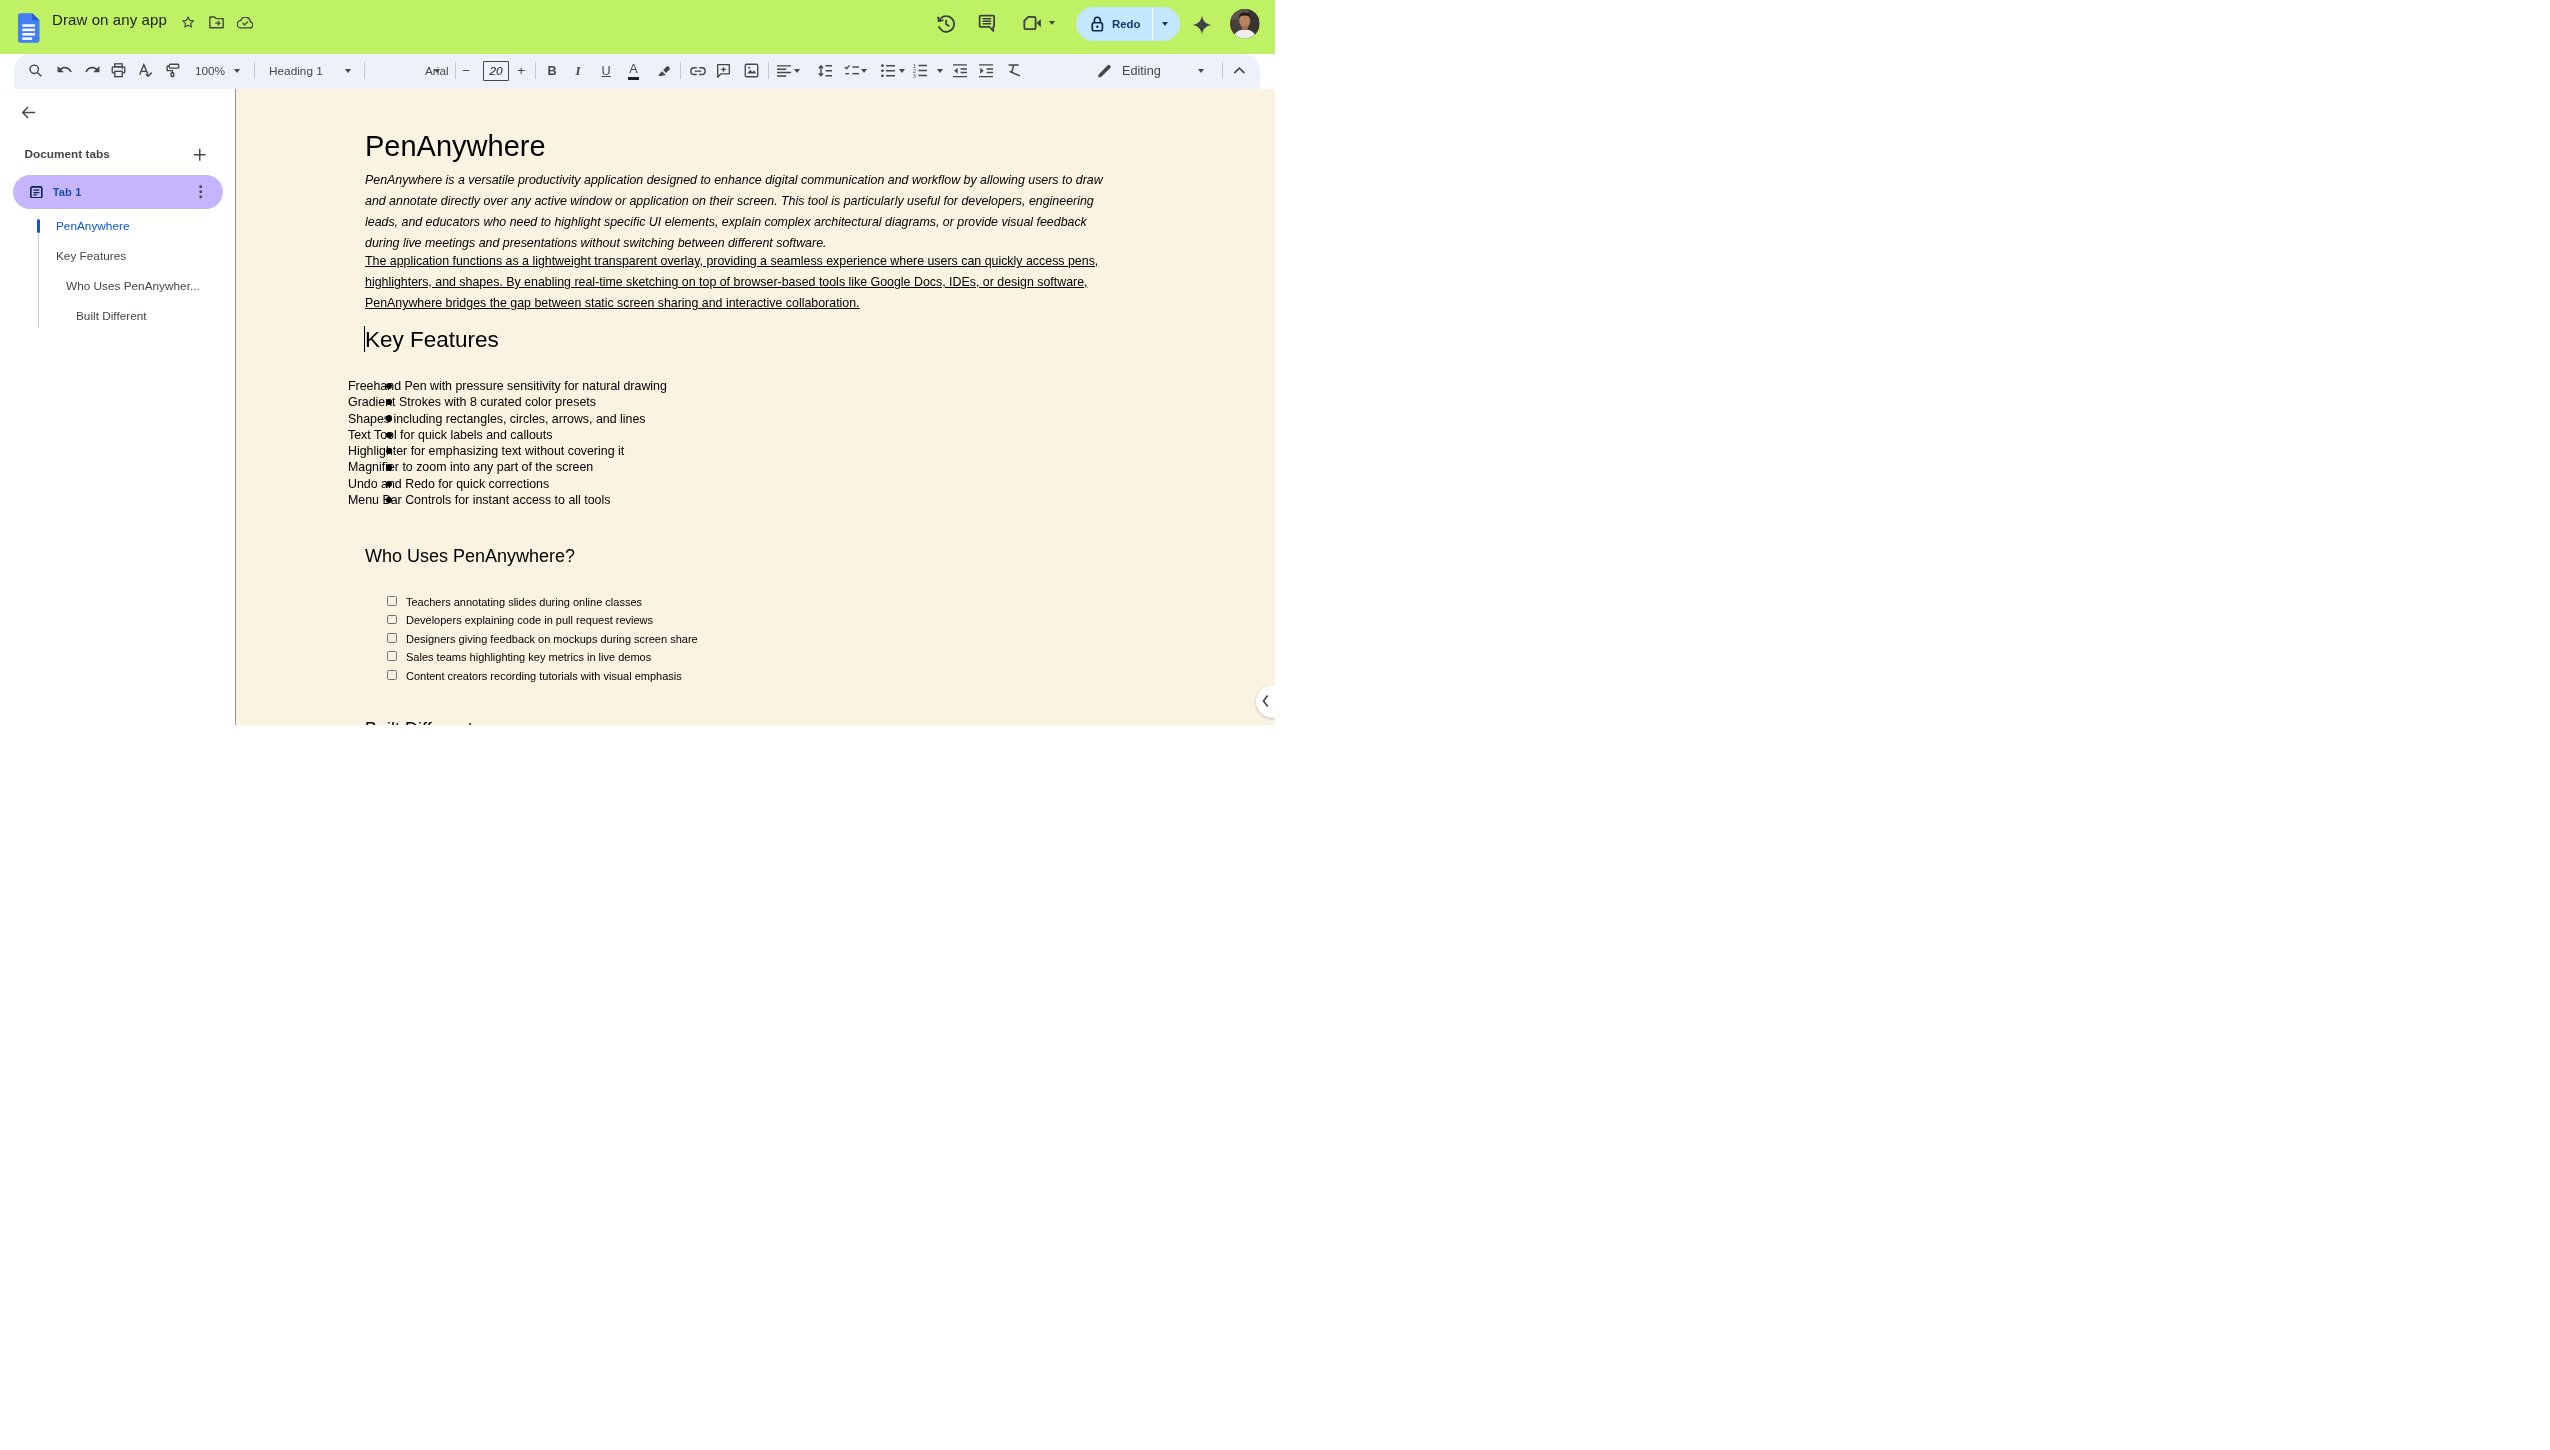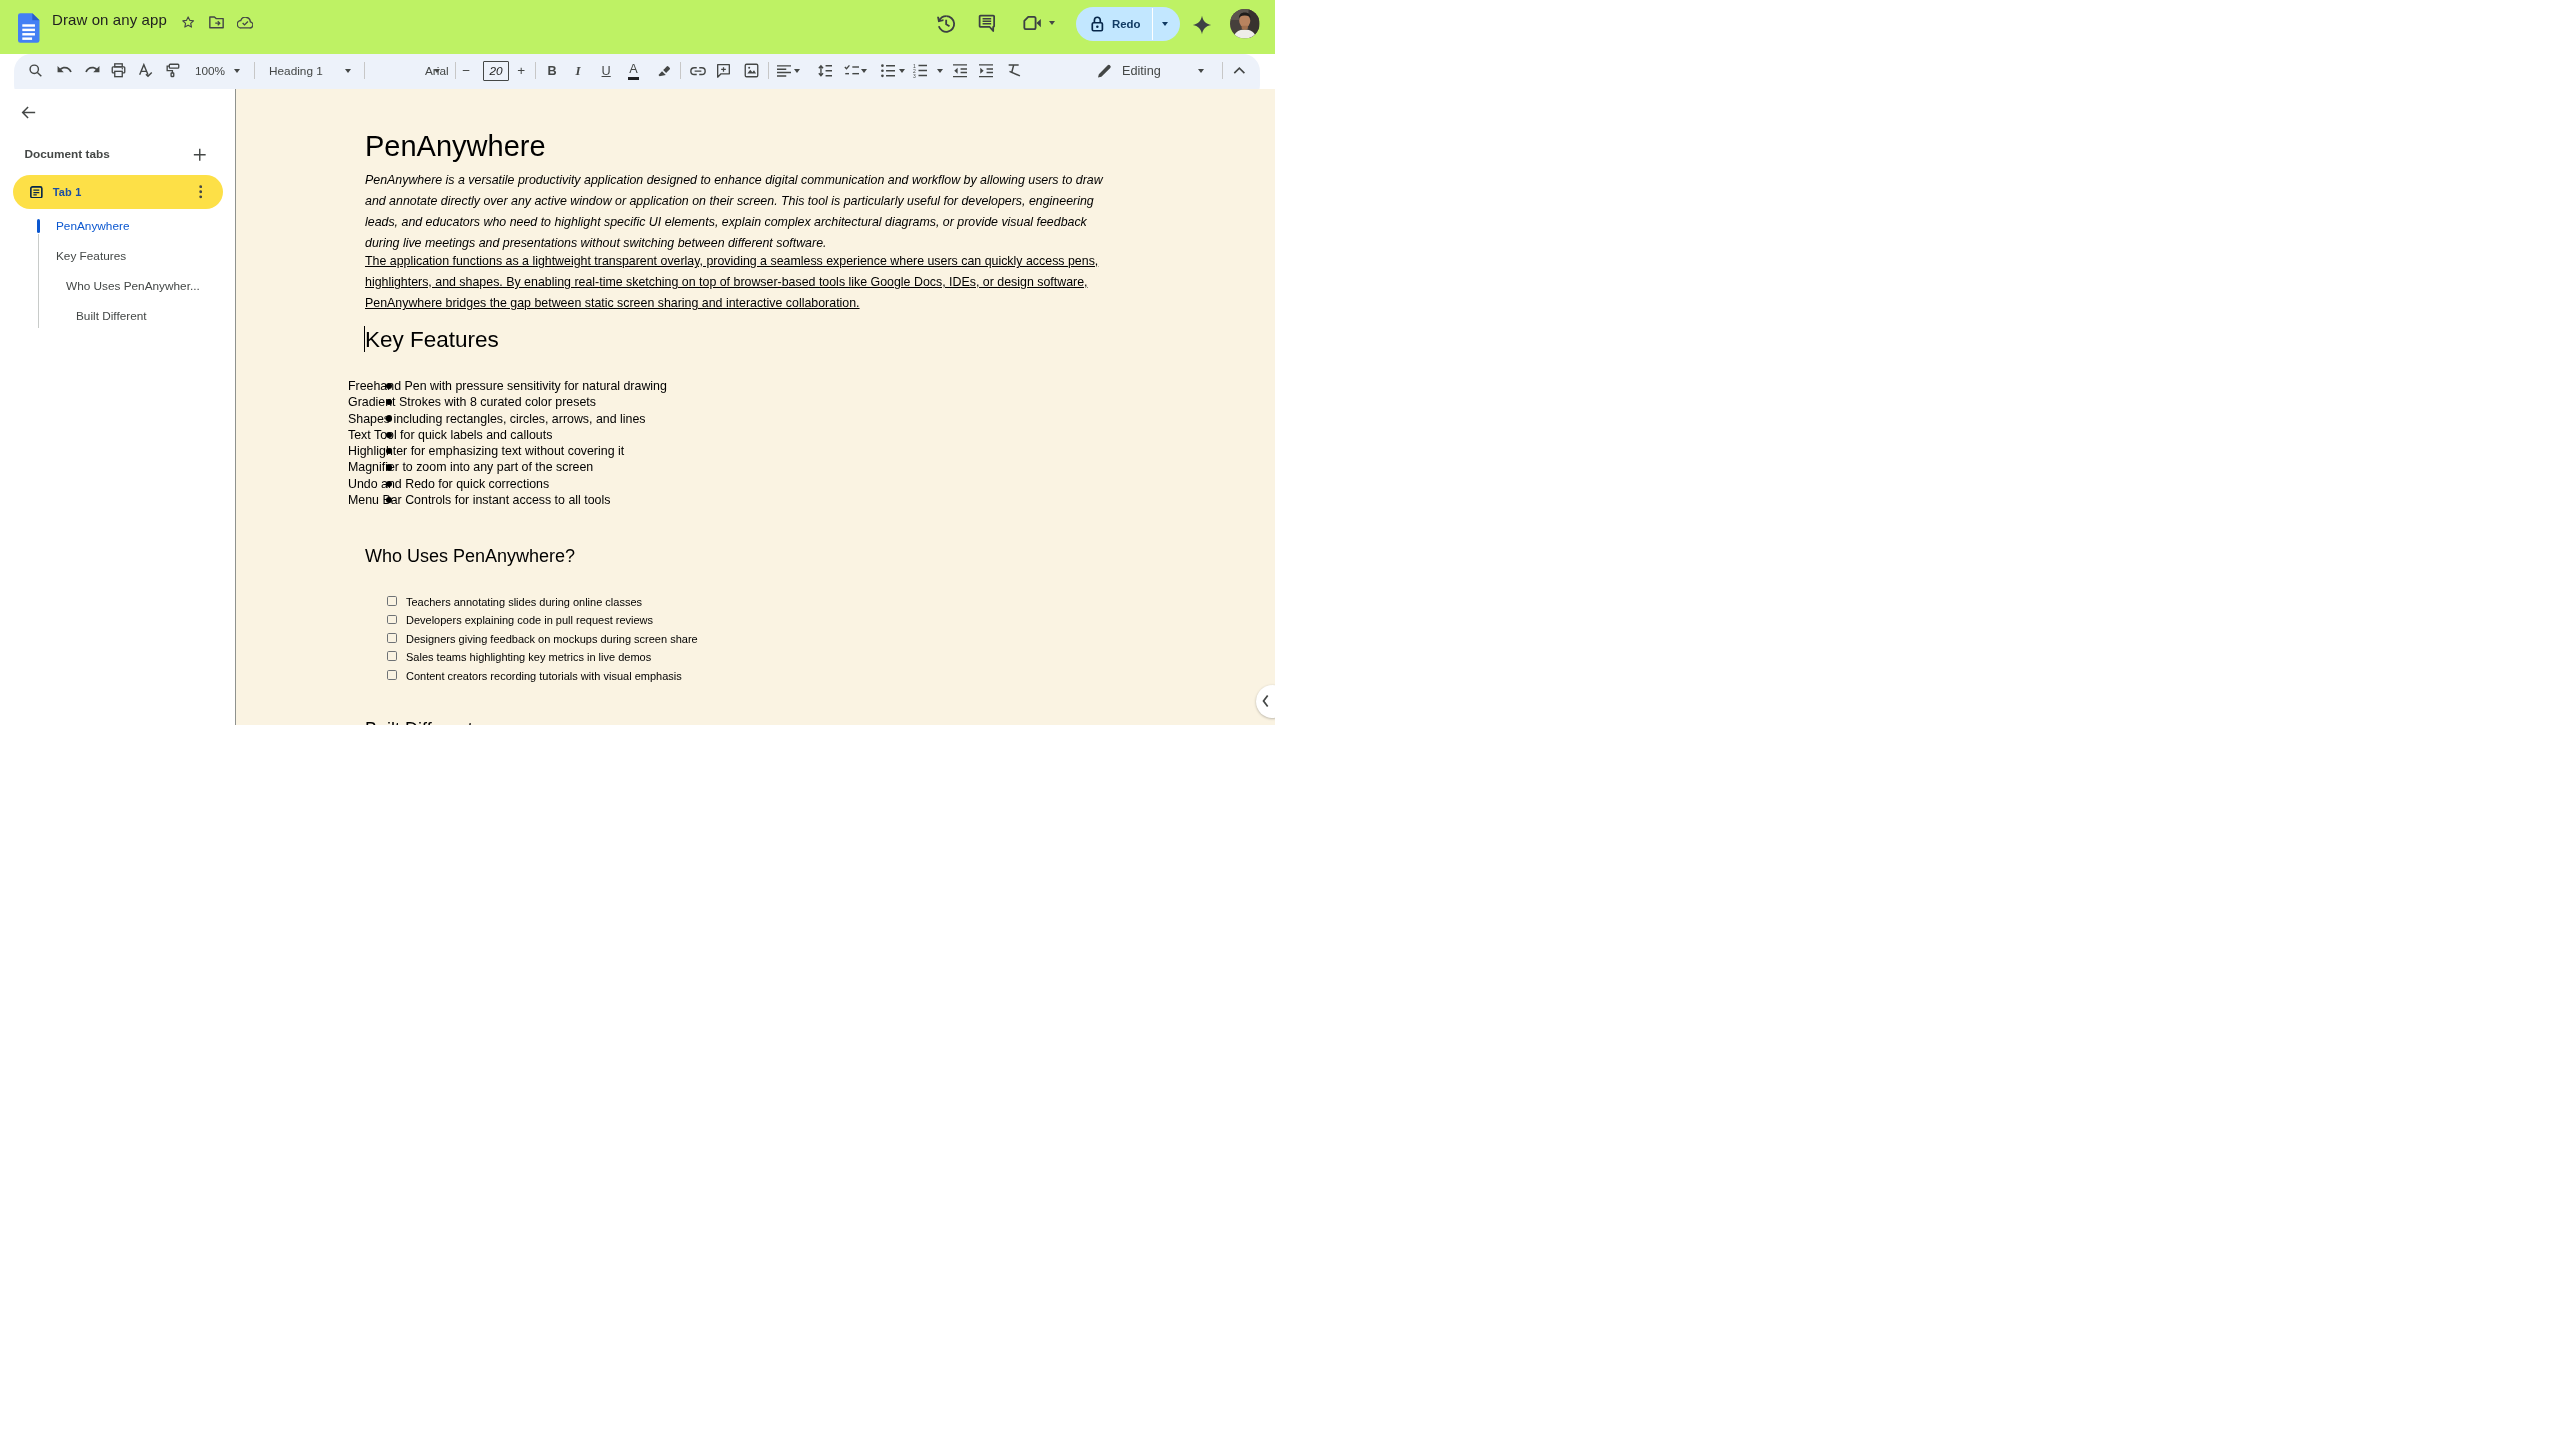--- a/index.html
+++ b/index.html
@@ -15,21 +15,21 @@
   #menus span { display:block; line-height:17px;margin-top:40px; }
   
   #toolbar { position:absolute; left:14px; top:54px; width:1246px; height:48px; border-radius:17.3px; background:#edf2fa; }
   .tsep { position:absolute; top:8.4px; width:0.8px; height:17px; background:#c7c7c7; }
   .ttext { position:absolute; top:0; height:34px; line-height:34px; font-size:11.8px; color:#444746; }
   .caret { position:absolute; width:0; height:0; border-left:3.8px solid transparent; border-right:3.8px solid transparent; border-top:4.2px solid #444746; }
   
   #sidebar { position:absolute; left:0; top:89px; width:235px; height:636px; background:#fff; }
   #sidesep { position:absolute; left:235px; top:89px; width:0.8px; height:636px; background:#8f928e; }
   #dtlabel { position:absolute; left:24.5px; top:58px; font-size:11.8px; color:#444746; font-weight:700; }
-  #tabpill { position:absolute; left:12.7px; top:175px; width:210px; height:34px; border-radius:17px; background:#fde047; }
+  #tabpill { position:absolute; left:12.7px; top:175px; width:210px; height:34px; border-radius:17px; background:#c4b5fd; }
   #tabname { position:absolute; left:40px; top:0; height:34px; line-height:34px; font-size:11px; font-weight:700; color:#1a4ea5; letter-spacing:0.2px; }
   .outl { position:absolute; font-size:11.8px; color:#434746; }
   .outline-bar { position:absolute; left:37px; top:219px; width:2.5px; height:14.3px; background:#0b57d0; border-radius:1.7px; }
   .outline-line { position:absolute; left:38px; top:234px; width:1.3px; height:94px; background:#c8cbc9; }
   
   #doc { position:absolute; left:236px; top:89px; width:1039px; height:636px; background:#faf3e2; }
   .dline { position:absolute; left:129px; white-space:nowrap; color:#000; }
   .body-t { font-size:12.4px; line-height:21px; }
   #fab { position:absolute; left:1256px; top:685px; width:33px; height:33px; border-radius:50%; background:#fff; box-shadow:0 0.8px 2.5px rgba(0,0,0,0.28); }
   #bullets > div { position:relative; height:16.3px; line-height:16.3px; font-size:12.4px; padding-left:112px; color:#000; }

